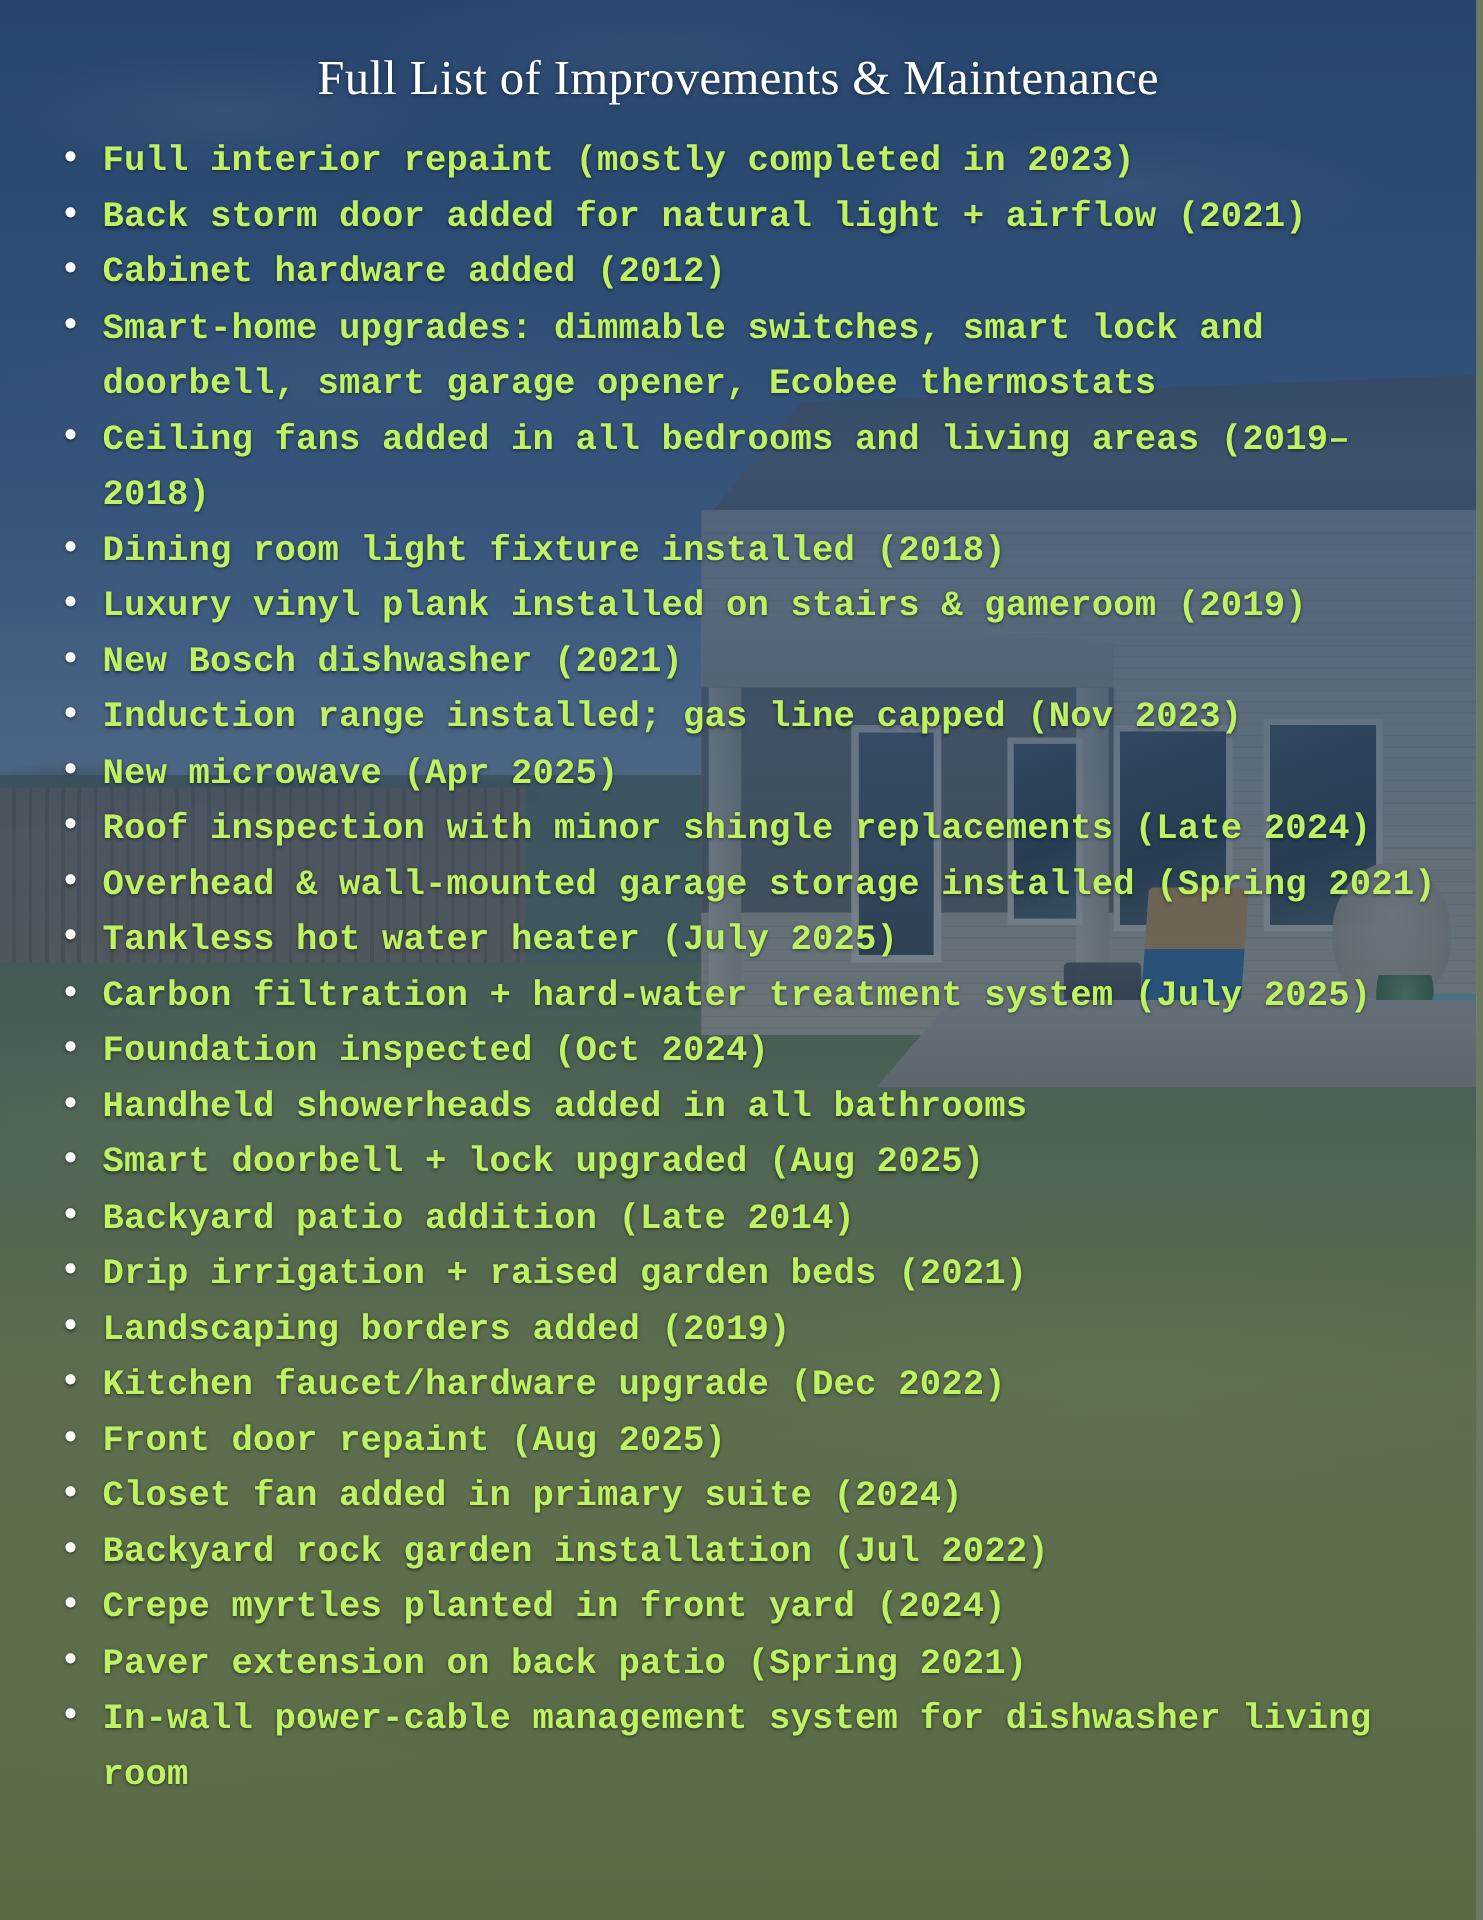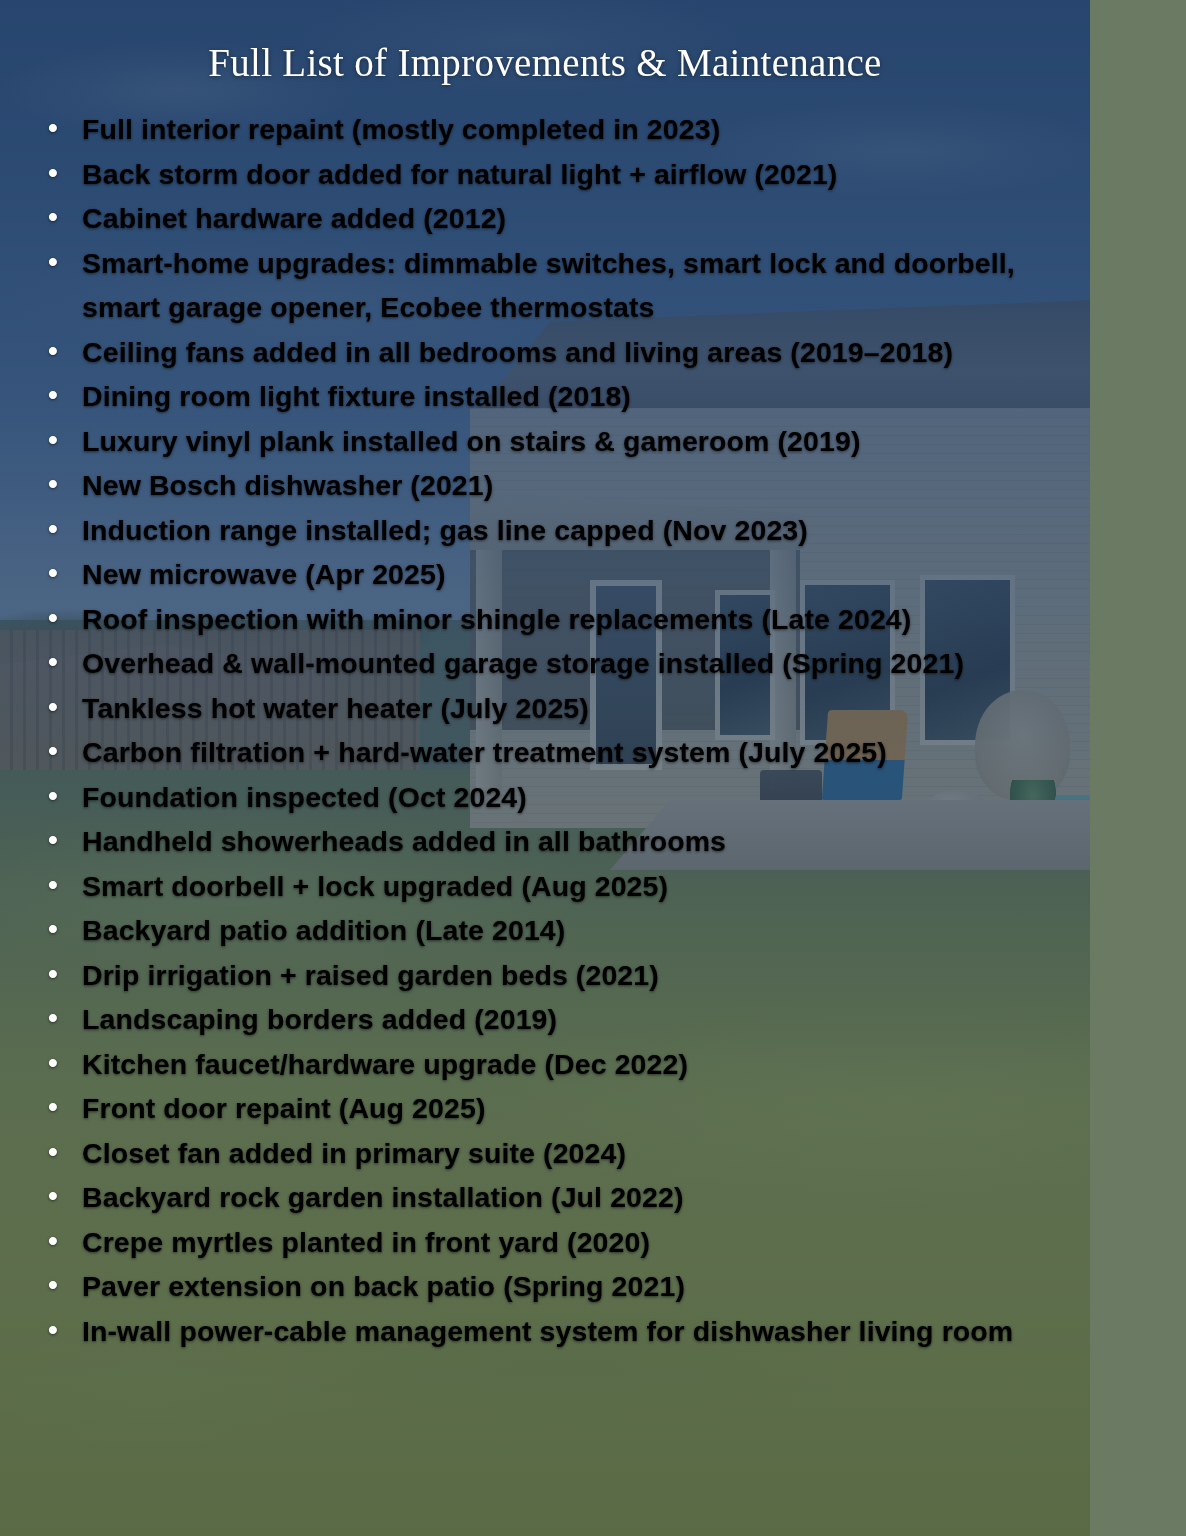--- a/index.html
+++ b/index.html
@@ -9,21 +9,21 @@
   body {
     width: 1186px;
     height: 1536px;
     font-family: "Liberation Serif", serif;
     background: #6a7a63;
     overflow: hidden;
   }
 
   .page {
     position: relative;
-    width: 1090px;
+    width: 1181px;
     height: 1536px;
     overflow: hidden;
   }
 
   
   .bg {
     position: absolute;
     inset: 0;
     background:
       
@@ -215,22 +215,22 @@
     letter-spacing: 0.3px;
     text-shadow: 0 1px 4px rgba(0,0,0,0.45);
   }
   ul.items {
     list-style: none;
     margin: 22px 0 0 0;
     padding: 0 28px 0 40px;
   }
   ul.items li {
     position: relative;
-    color: #000000;
-    font-family: Liberation Sans, sans-serif;
+    color: #bef264;
+    font-family: Liberation Mono, monospace;
     font-weight: 700;
     font-size: 28.5px;
     line-height: 44.5px;
     padding-left: 42px;
     text-shadow: 0 1px 3px rgba(0,0,0,0.55);
     letter-spacing: 0.1px;
   }
   ul.items li::before {
     content: "•";
     position: absolute;
@@ -298,19 +298,19 @@
       <li>Foundation inspected (Oct 2024)</li>
       <li>Handheld showerheads added in all bathrooms</li>
       <li>Smart doorbell + lock upgraded (Aug 2025)</li>
       <li>Backyard patio addition (Late 2014)</li>
       <li>Drip irrigation + raised garden beds (2021)</li>
       <li>Landscaping borders added (2019)</li>
       <li>Kitchen faucet/hardware upgrade (Dec 2022)</li>
       <li>Front door repaint (Aug 2025)</li>
       <li>Closet fan added in primary suite (2024)</li>
       <li>Backyard rock garden installation (Jul 2022)</li>
-      <li>Crepe myrtles planted in front yard (2020)</li>
+      <li>Crepe myrtles planted in front yard (2024)</li>
       <li>Paver extension on back patio (Spring 2021)</li>
       <li>In-wall power-cable management system for dishwasher living room</li>
     </ul>
   </div>
 
 </div>
 
 </body></html>

